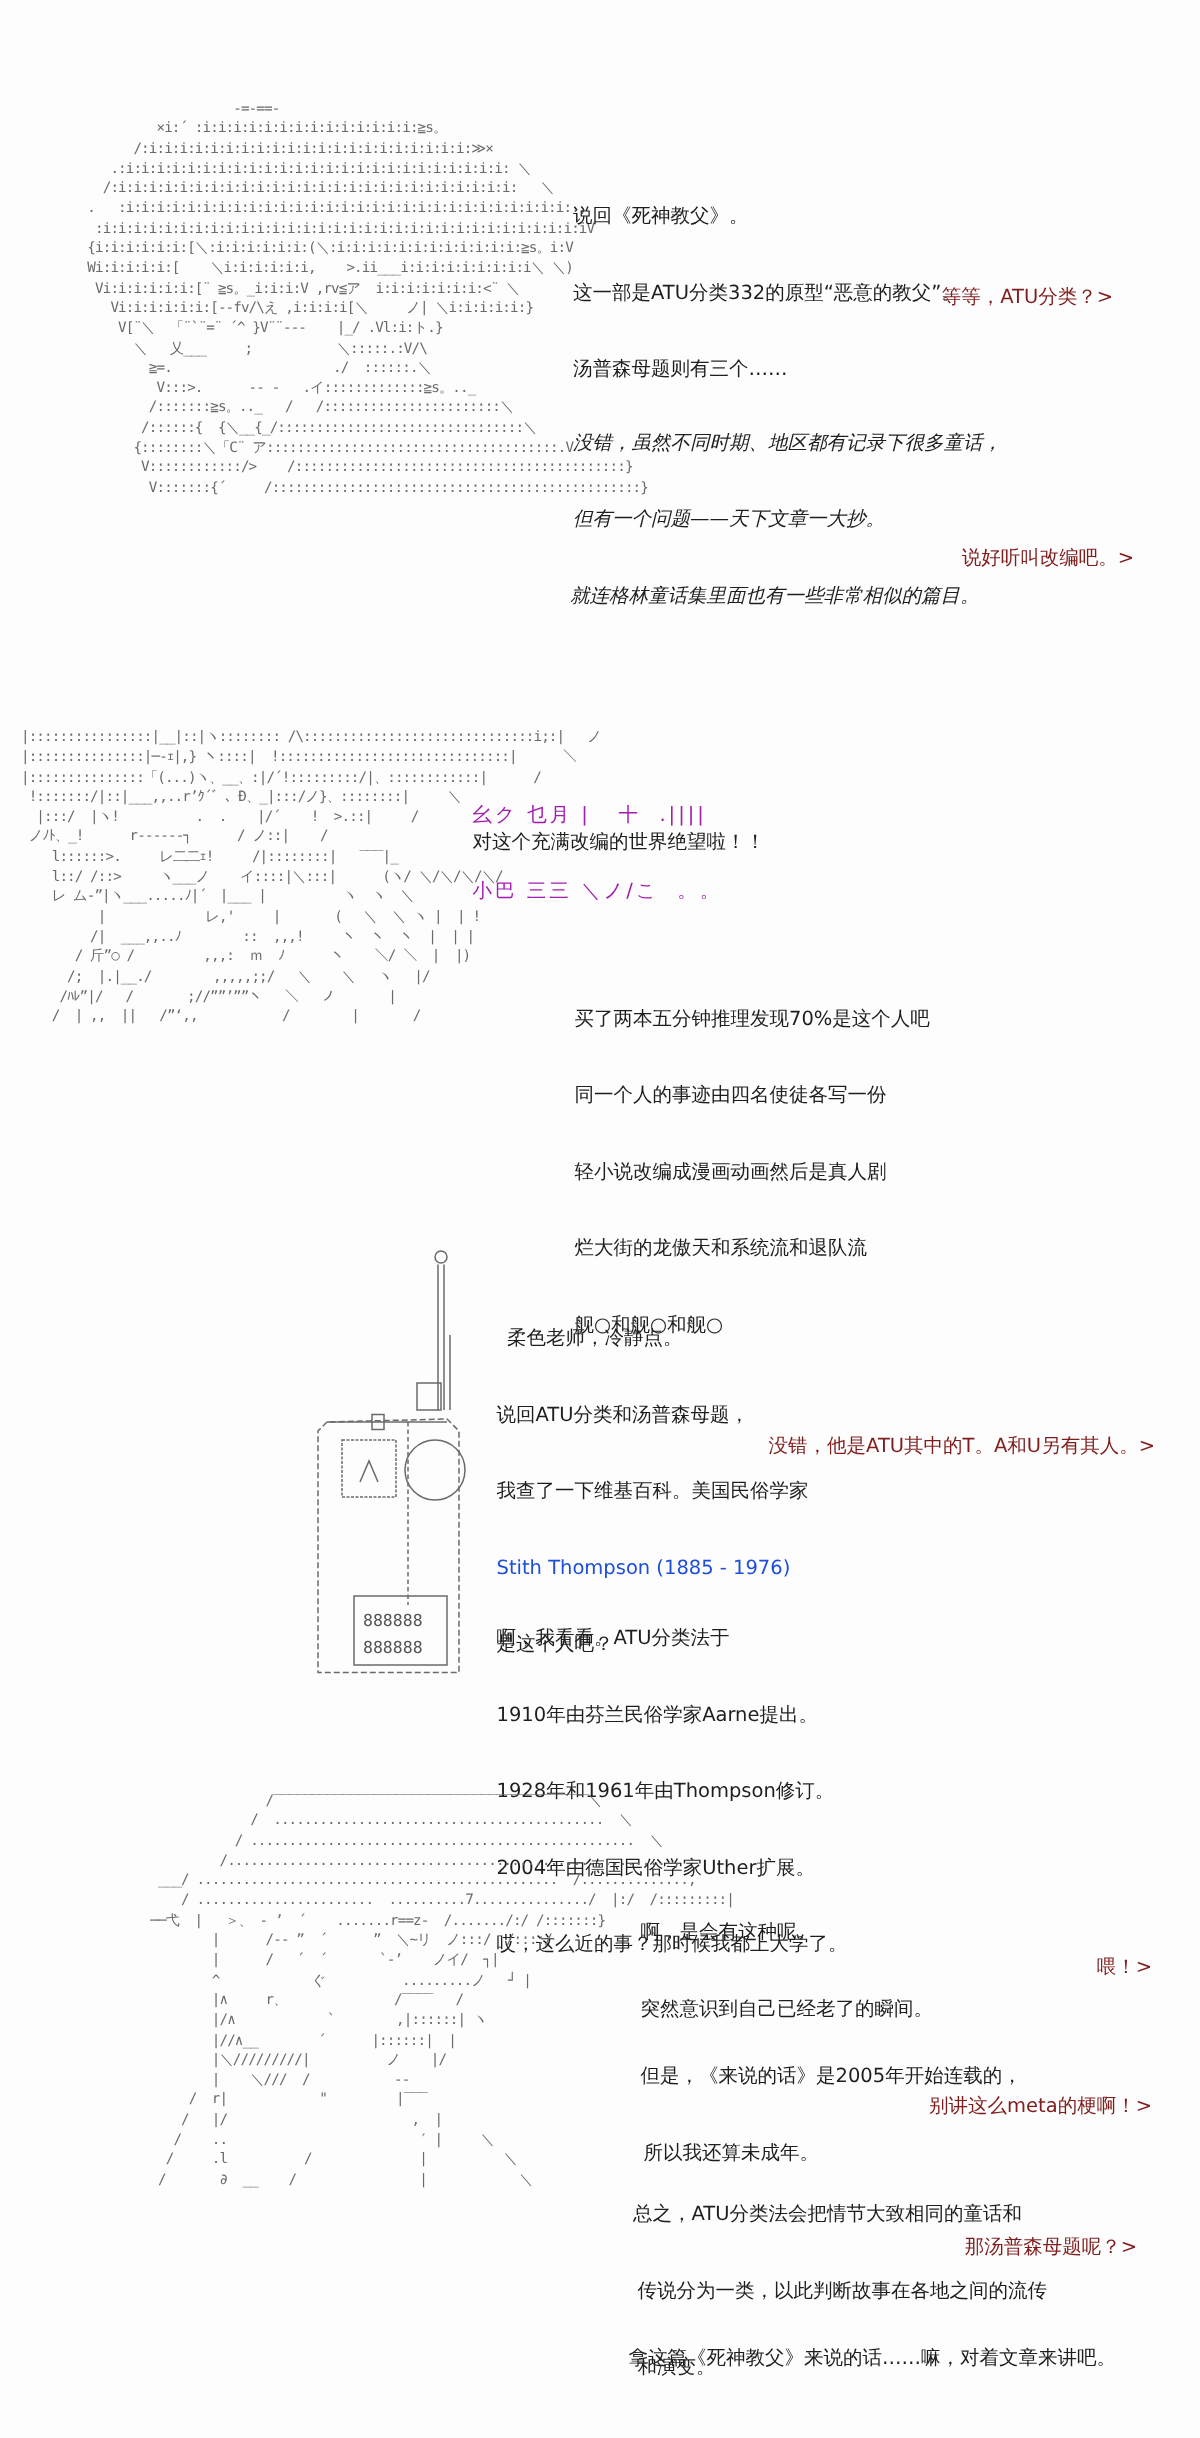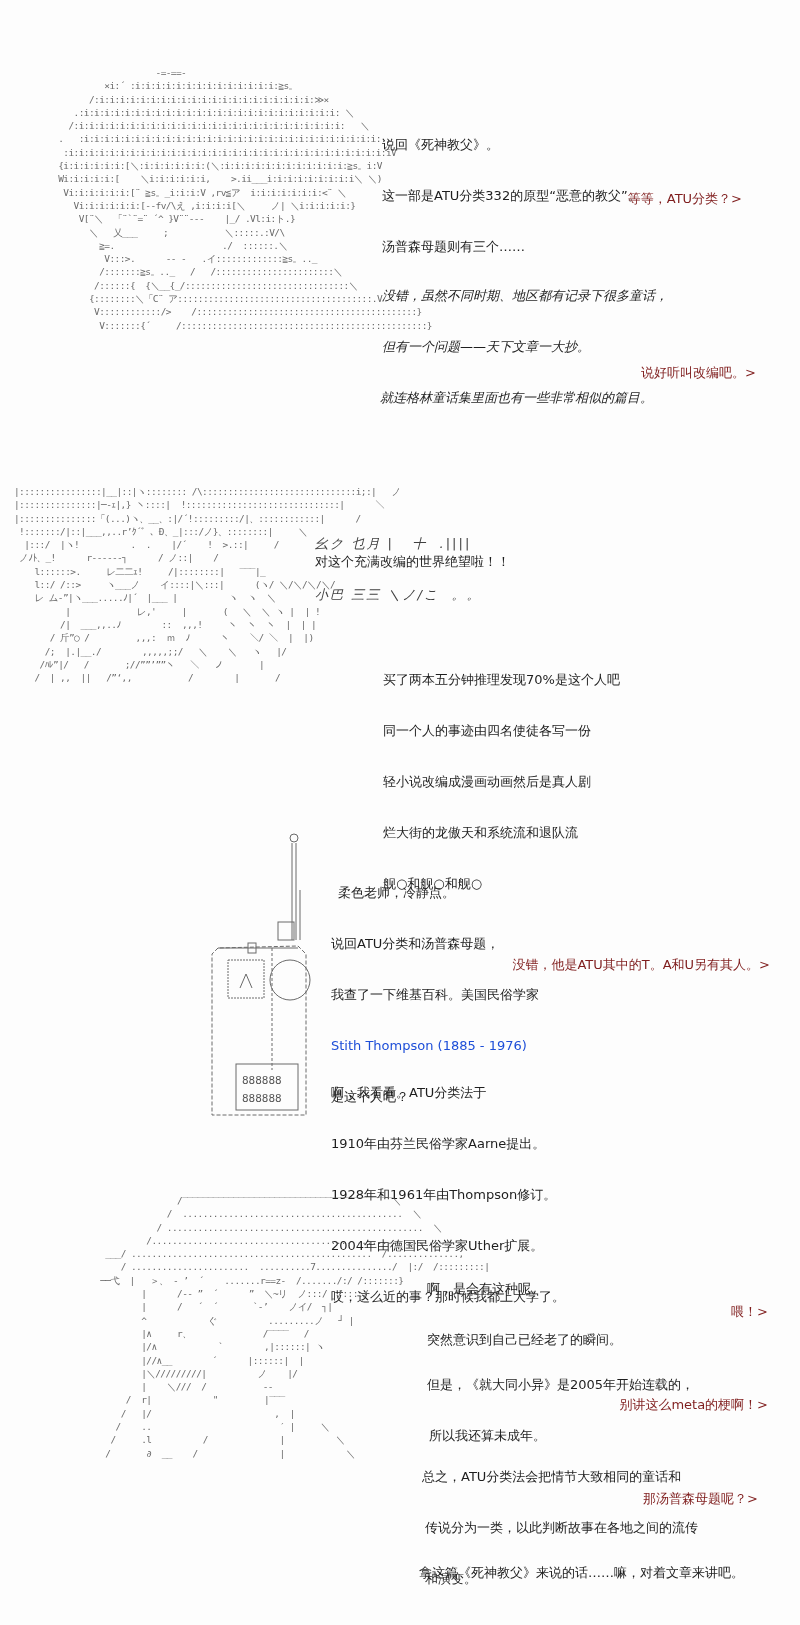--- a/index.html
+++ b/index.html
@@ -68,21 +68,21 @@
  ノﾉﾄ、_!      r‐‐‐‐‐‐┐      / ノ::|    /
     l::::::&gt;.     レ二二ｪ!     /|::::::::|   ‾‾‾|_
     l::/ /::&gt;     ヽ___ノ    イ::::|＼:::|      (ヽ/ ＼/＼/＼/＼/
     レ ム-”|ヽ___.....ﾉ|´ゞ|___ |          ヽ  ヽ  ＼
           |             レ,'     |       (ゝ ＼  ＼ ヽ |  | !
          /|  ___,,..ﾉ        ::  ,,,!     ヽ  ヽ  ヽ  |  | |
        / 斤”○ /         ,,,:  ｍ  ﾉ      ヽ    ＼/ ＼  |  |)
       /;  |.|__./        ,,,,,;;/   ＼    ＼   ヽ   |/
      /ﾊﾚ”|/   /       ;//””’””ヽ   ＼   ノ       |
     /  | ,,  ||   /”‘,,           /        |       /</pre>
-  <div class="txt" style="left:315px;top:61px;color:#404040;letter-spacing:2px;font-style:italic;">
+  <div class="txt" style="left:315px;top:61px;color:#a21caf;letter-spacing:2px;">
     <span class="line">幺ク 乜月 |   十  .||||</span>
     <span class="line">小巴 三三 ＼ノ/こ  。。</span>
   </div>
   <div class="txt" style="left:315px;top:113px;">对这个充满改编的世界绝望啦！！</div>
   <div class="txt" style="left:383px;top:197px;">
     <span class="line">买了两本五分钟推理发现70%是这个人吧</span>
     <span class="line">同一个人的事迹由四名使徒各写一份</span>
     <span class="line">轻小说改编成漫画动画然后是真人剧</span>
     <span class="line">烂大街的龙傲天和系统流和退队流</span>
     <span class="line">舰○和舰○和舰○</span>
@@ -144,21 +144,21 @@
       /   |/                        ,  |
      /    ..                         ′ |     ＼
     /     .l          /              |          ＼
    /       ∂  __    /                |            ＼</pre>
   <div class="txt" style="left:427px;top:96px;">
     <span class="line">啊，是会有这种呢。</span>
     <span class="line">突然意识到自己已经老了的瞬间。</span>
   </div>
   <div class="reply" style="right:32px;top:153px;">喂！&gt;</div>
   <div class="txt" style="left:427px;top:192px;">
-    <span class="line">但是，《就大同小异》是2005年开始连载的，</span>
+    <span class="line">但是，《来说的话》是2005年开始连载的，</span>
     <span class="line" style="padding-left:2px">所以我还算未成年。</span>
   </div>
   <div class="reply" style="right:32px;top:246px;">别讲这么meta的梗啊！&gt;</div>
   <div class="txt" style="left:422px;top:284px;">
     <span class="line">总之，ATU分类法会把情节大致相同的童话和</span>
     <span class="line" style="padding-left:3px">传说分为一类，以此判断故事在各地之间的流传</span>
     <span class="line" style="padding-left:3px">和演变。</span>
   </div>
   <div class="reply" style="right:42px;top:340px;">那汤普森母题呢？&gt;</div>
   <div class="txt" style="left:419px;top:380px;">

